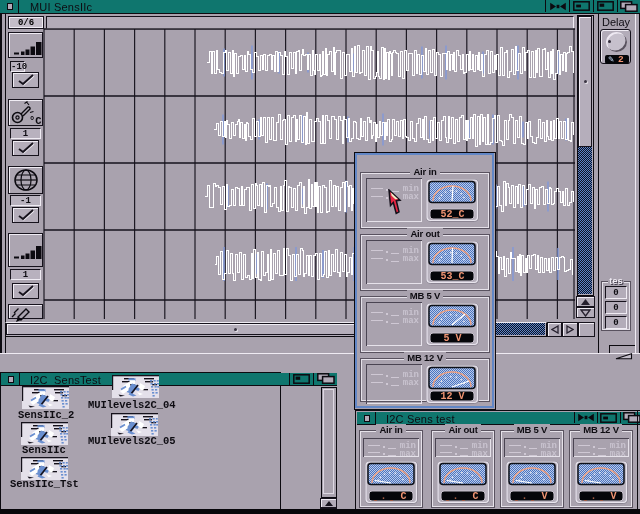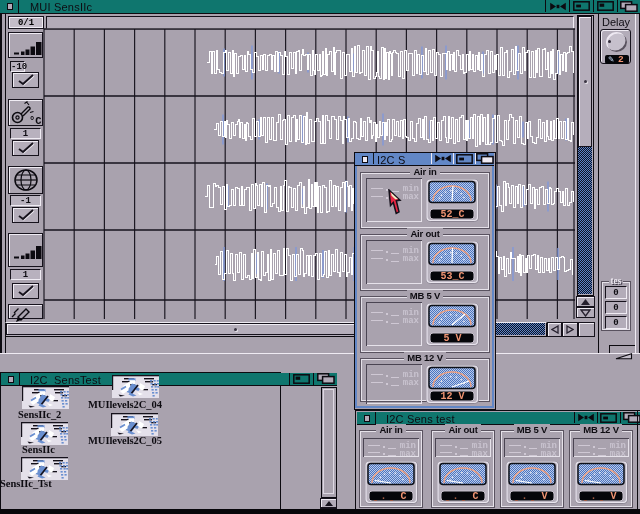--- a/index.html
+++ b/index.html
@@ -8,21 +8,21 @@
 .rec{border-top:1.5px solid #16121c;border-left:1.5px solid #16121c;border-bottom:1.5px solid #f0ecf4;border-right:1.5px solid #f0ecf4}
 .rec2{box-shadow:inset 1px 1px 0 #4a4452,inset -1px -1px 0 #e6e2ea}
 .etch{box-shadow:inset 1px 1px 0 #59525f, inset -1px -1px 0 #59525f, inset 2px 2px 0 #e6e2ea, inset -2px -2px 0 #e6e2ea}
 .tbar{background:#0f766e;border-bottom:1.5px solid #0c0a10}
 .ttxt{font-size:11px;color:#0e0c12;position:absolute;top:0.5px;letter-spacing:0.2px}
 .vf{background:#b8b1be;font-family:"Liberation Mono",monospace;font-weight:bold;font-size:9px;text-align:center;line-height:11px;color:#0e0c12}
 .ghost{font-family:"Liberation Mono",monospace;font-weight:bold;font-size:9px;line-height:8px;color:#c9c3cf}
 .gtitle{font-family:"Liberation Sans",sans-serif;font-weight:bold;font-size:9.5px;color:#0e0c12;line-height:10px;letter-spacing:-0.2px}
 .gtitle span{background:#a9a2ae;padding:0 3px}
 .lcdt{font-family:"Liberation Mono",monospace;font-weight:bold;font-size:10px;fill:#f09472}
-.ilabel{font-family:Liberation Serif, serif;font-weight:bold;font-size:10.5px;color:#0e0c12;letter-spacing:-0.05px;white-space:pre}
+.ilabel{font-family:Liberation Mono, monospace;font-weight:bold;font-size:10.5px;color:#0e0c12;letter-spacing:-0.05px;white-space:pre}
 .gad{border-left:1.5px solid #0c0a10;display:flex;align-items:center;justify-content:center}
 .ctr{display:flex;align-items:center;justify-content:center;padding:0!important}
 </style></head><body>
 <svg width="0" height="0" style="position:absolute">
     <defs>
 <pattern id="dith" width="2" height="2" patternUnits="userSpaceOnUse">
         <rect width="2" height="2" fill="#4a74c0"></rect>
         <rect x="0" y="0" width="1" height="1" fill="#bccbea"></rect>
         <rect x="1" y="1" width="1" height="1" fill="#bccbea"></rect>
       </pattern>
@@ -64,21 +64,21 @@
           <rect x="5.6" y="3.6" width="11.4" height="6.6" fill="#b2abb8" stroke="#0c0a10" stroke-width="1.5"></rect>
         </svg>
       </div>
  </div>
  <div class="abs" style="left:0;top:13.5px;width:1.5px;height:339px;background:#0c0a10"></div>
  <div class="abs" style="left:4.5px;top:13.5px;width:1px;height:339px;background:#0c0a10"></div>
  <div class="abs" style="left:638.5px;top:13.5px;width:1.5px;height:339px;background:#0c0a10"></div>
  <div class="abs" style="left:635px;top:13.5px;width:1.2px;height:339px;background:#efebf3"></div>
  <div class="abs" style="left:0;top:352.5px;width:640px;height:1.5px;background:#efebf3"></div>
 
- <div class="abs" style="left:8px;top:16px;width:36px;height:13px;background:#c3bcc8;border:1px solid #16121c;box-shadow:inset 1px 1px 0 #f0ecf4,inset -1px -1px 0 #f0ecf4;text-align:center;font-family:'Liberation Mono',monospace;font-weight:bold;font-size:9px;line-height:13px">0/1</div>
+ <div class="abs" style="left:8px;top:16px;width:36px;height:13px;background:#c3bcc8;border:1px solid #16121c;box-shadow:inset 1px 1px 0 #f0ecf4,inset -1px -1px 0 #f0ecf4;text-align:center;font-family:'Liberation Mono',monospace;font-weight:bold;font-size:9px;line-height:13px">0/6</div>
  <div class="abs rec" style="left:46px;top:16px;width:528px;height:13px;background:#b2abb8"></div>
  <div class="abs ras" style="left:8px;top:32px;width:35px;height:26px;background:#aca5b1">
 <svg width="33" height="25" viewBox="0 0 33 25" style="margin:1px 0 0 1px">
         <path d="M4 19.5 H9" stroke="#0c0a10" stroke-width="2"></path>
         <rect x="11" y="17.5" width="3.5" height="3.5" fill="#0c0a10"></rect>
         <rect x="15.5" y="15.5" width="4" height="5.5" fill="#0c0a10"></rect>
         <rect x="20.5" y="12.5" width="4.5" height="8.5" fill="#0c0a10"></rect>
         <rect x="26" y="8" width="5.5" height="13" fill="#0c0a10"></rect>
       </svg></div>
     <div class="abs rec vf" style="left:10px;top:61px;width:15px;height:11px">-10</div>
@@ -252,21 +252,21 @@
 
  <div class="abs" style="left:597.5px;top:13.5px;width:1.5px;height:339px;background:#0c0a10"></div>
  <div class="abs" style="left:602px;top:16px;font-size:11px;color:#0e0c12">Delay</div>
  <div class="abs ras" style="left:600px;top:29px;width:31px;height:35px;background:#b3acb9;border-radius:3px">
    <div class="abs" style="left:5px;top:2px;width:21px;height:20px;border-radius:50%;background:#c6c0cc;box-shadow:inset 1.5px 1.5px 0 #eee9f2,inset -1.5px -1.5px 0 #59525f"></div>
    <div class="abs" style="left:7px;top:10px;width:3px;height:3px;border-radius:50%;background:#332d3b"></div>
    <div class="abs" style="left:4px;top:24.5px;width:24px;height:9.5px;background:#05060a;border-radius:2px;color:#f09472;font-family:'Liberation Mono',monospace;font-weight:bold;font-size:9.5px;line-height:9.5px;text-align:center"><span style="color:#bcd0ec">✎</span><span style="letter-spacing:2px"> 2</span></div>
  </div>
 
  <div class="abs etch" style="left:601px;top:281px;width:30px;height:50px"></div>
- <div class="abs" style="left:601px;top:276px;width:30px;text-align:center;font-family:Liberation Serif, serif;font-weight:bold;font-size:9.5px;line-height:10px;color:#efeaf3;text-shadow:1px 1px 0 #3a3442"><span style="background:#a9a2ae;padding:0 1px">tes</span></div>
+ <div class="abs" style="left:601px;top:276px;width:30px;text-align:center;font-family:Liberation Sans, sans-serif;font-weight:bold;font-size:9.5px;line-height:10px;color:#efeaf3;text-shadow:1px 1px 0 #3a3442"><span style="background:#a9a2ae;padding:0 1px">tes</span></div>
  <div class="abs rec vf" style="left:605px;top:286px;width:22px;height:13px;line-height:13px;background:#b3acb9">0</div>
  <div class="abs rec vf" style="left:605px;top:301px;width:22px;height:13px;line-height:13px;background:#b3acb9">0</div>
  <div class="abs rec vf" style="left:605px;top:316px;width:22px;height:13px;line-height:13px;background:#b3acb9">0</div>
 
  <div class="abs" style="left:609px;top:344.5px;width:26px;height:8px;border-left:1.5px solid #0c0a10;border-top:1.5px solid #0c0a10">
    <svg width="24" height="7" viewBox="0 0 24 7">
         <path d="M21.5 0.8 L21.5 5.8 L6 5.8 Z" fill="#c6c0cc" stroke="#0c0a10" stroke-width="1.1"></path>
       </svg>
  </div>
 </div>
@@ -540,21 +540,21 @@
 <path d="M20 10.5 L28 13.5 L26.5 16 L19.5 13.5 Z" fill="#6a8fd0"></path>
 <path d="M26 10 L18.5 19.5" stroke="#14101a" stroke-width="1.5"></path>
 <path d="M8 16 L14.5 12.5 L17 15 L11 19 Z" fill="#ffffff"></path>
 <path d="M18 17.5 L24.5 20.5 L21 21.5 L16.5 19.5 Z" fill="#6a8fd0"></path>
 <path d="M6.5 19.5 L13 20.8 L8 21.5 Z" fill="#14101a"></path>
 <path d="M9 14.5 L14 11.5" stroke="#6a8fd0" stroke-width="1.6"></path>
 <path d="M25 17 L31 19 L27.5 20.2 Z" fill="#ffffff"></path>
 <path d="M28 8 L33 11 L31 16 L27 13 Z" fill="#ffffff"></path>
 </g>
     </svg>
-    <div class="abs ilabel" style="left:0;top:478px">SensIIc_Tst</div>
+    <div class="abs ilabel" style="left:10px;top:478px">SensIIc_Tst</div>
   </div>
 <div class="abs" style="left:355px;top:410px;width:285px;height:104px;background:#a9a2ae;border-left:1.5px solid #0c0a10;border-top:1.5px solid #0c0a10">
  <div class="abs tbar" style="left:1px;top:1px;width:284px;height:12.5px">
   <div class="abs" style="left:0;top:0;width:19px;height:100%;border-right:1.5px solid #0c0a10">
 <div class="abs" style="left:6.5px;top:3px;width:6.5px;height:6.5px;border:1.3px solid #0c0a10;background:#b2abb8"></div>
       </div>
   <div class="ttxt" style="left:29px">I2C Sens test</div>
   <div class="abs gad" style="left:217px;top:0;width:22px;height:11px">
         <svg width="18" height="9" viewBox="0 0 18 9">
           <path d="M1.2 0.8 L7 4.5 L1.2 8.2 Z M16.8 0.8 L11 4.5 L16.8 8.2 Z" fill="#0c0a10"></path>
@@ -692,43 +692,20 @@
       <circle cx="15.4" cy="16.1" r="0.8"></circle>
       <circle cx="13.5" cy="19.4" r="0.8"></circle>
     </g>
 <path d="M26.0 22.0 L10.0 19.5" stroke="#ffffff" stroke-width="1.2"></path>
 <rect x="4" y="30" width="44" height="10" rx="3" fill="#05060a" stroke="#c9c3cf" stroke-width="1"></rect>
 <text x="26.5" y="37.8" text-anchor="middle" class="lcdt"><tspan fill="#a35b42">ˍ . ˍ</tspan> V  </text>
 </svg>
 <div class="abs" style="left:0;top:509.2px;width:640px;height:4.8px;background:#07060a"></div>
 <div class="abs" style="left:354px;top:152px;width:142px;height:258px;background:#a9a2ae;border:1.5px solid #0c0a10">
  <div class="abs" style="left:0;top:0;width:139px;height:255px;border:2.5px solid #6287c6"></div>
- <div class="abs" style="left:0;top:0;width:139px;height:12.5px;background:#6287c6;border-bottom:1.5px solid #0c0a10">
-   <div class="abs" style="left:0;top:0;width:19px;height:11px;border-right:1.5px solid #10141c"></div>
-   <div class="abs" style="left:6.5px;top:3px;width:6.5px;height:6.5px;border:1.3px solid #0c0a10;background:#efeaf3"></div>
-   <div class="ttxt" style="left:22px;color:#0e0c12">I2C S</div>
-   <div class="abs" style="left:76px;top:0;width:22px;height:11px;border-left:1.5px solid #efeaf3;display:flex;align-items:center;justify-content:center">
-        <svg width="18" height="9" viewBox="0 0 18 9">
-          <path d="M1.2 0.8 L7 4.5 L1.2 8.2 Z M16.8 0.8 L11 4.5 L16.8 8.2 Z" fill="#0c0a10"></path>
-          <rect x="7.6" y="2.8" width="2.8" height="3.4" fill="#0c0a10"></rect>
-        </svg>
-      </div>
-   <div class="abs" style="left:98px;top:0;width:22px;height:11px;border-left:1.5px solid #efeaf3;display:flex;align-items:center;justify-content:center">
-        <svg width="17" height="10" viewBox="0 0 17 10">
-          <rect x="0.8" y="0.8" width="15.4" height="8.4" fill="none" stroke="#0c0a10" stroke-width="1.5"></rect>
-          <rect x="3.2" y="3.6" width="4.8" height="2.8" fill="#0c0a10"></rect>
-        </svg>
-      </div>
-   <div class="abs" style="left:120px;top:0;width:19px;height:11px;border-left:1.5px solid #efeaf3;display:flex;align-items:center;justify-content:center">
-        <svg width="18" height="11" viewBox="0 0 18 11">
-          <rect x="0.8" y="0.8" width="10.8" height="6.6" fill="#6287c6" stroke="#0c0a10" stroke-width="1.5"></rect>
-          <rect x="5.6" y="3.6" width="11.4" height="6.6" fill="#efeaf3" stroke="#0c0a10" stroke-width="1.5"></rect>
-        </svg>
-      </div>
- </div>
 </div>
 <div class="abs etch" style="left:360px;top:172px;width:130px;height:57px"></div>
 <div class="abs gtitle" style="left:360px;top:167px;width:130px;text-align:center"><span>Air in</span></div>
 <div class="abs rec2" style="left:366px;top:178px;width:56px;height:44px">
 <div class="abs" style="left:5px;top:10px;width:12px;height:1.2px;background:#cfc8d4"></div>
 <div class="abs" style="left:20px;top:11px;width:2px;height:2px;background:#cfc8d4"></div>
 <div class="abs" style="left:25px;top:13px;width:8px;height:1.2px;background:#cfc8d4"></div>
 <div class="abs" style="left:5px;top:18px;width:12px;height:1.2px;background:#cfc8d4"></div>
 <div class="abs" style="left:20px;top:19px;width:2px;height:2px;background:#cfc8d4"></div>
 <div class="abs" style="left:25px;top:21px;width:8px;height:1.2px;background:#cfc8d4"></div>

